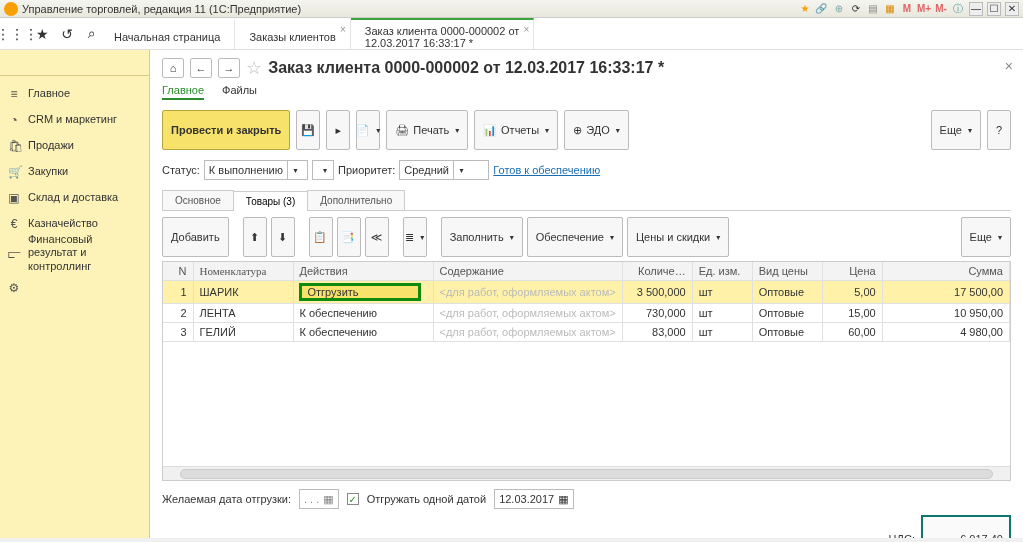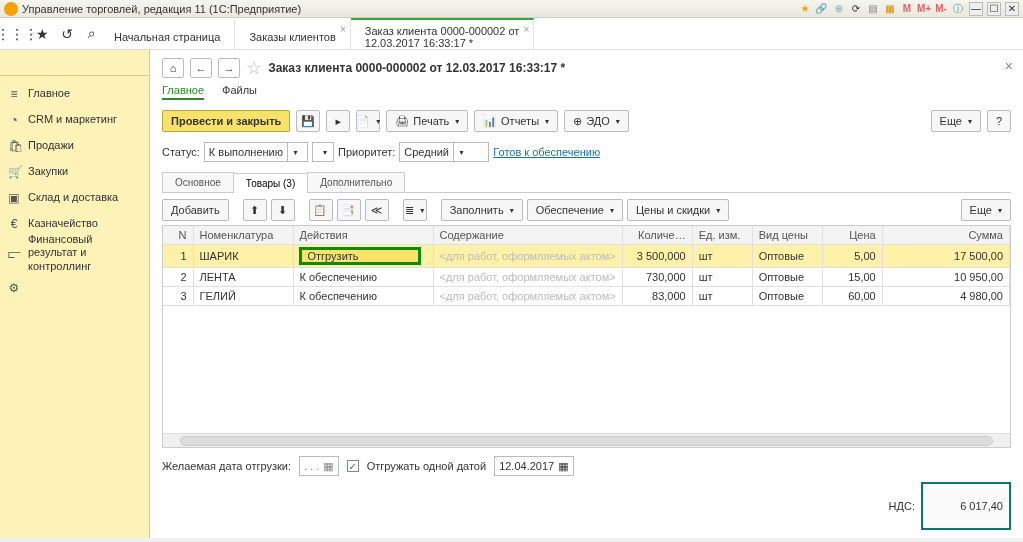--- a/index.html
+++ b/index.html
@@ -114,30 +114,30 @@
   }
   .nav-btn {
     width:22px; height:20px;
     border:1px solid #bbb;
     background:#fff;
     display:inline-flex; align-items:center; justify-content:center;
     font-size:11px;
     border-radius:2px;
   }
   .star-btn { border:none; font-size:18px; color:#bbb; width:auto; }
-  .page-title { font-size:12px; font-weight:bold; }
+  .page-title { font-size:16px; font-weight:bold; }
   .close-x {
     position:absolute; right:10px; top:8px; color:#888; font-size:14px;
   }
   .subtabs { display:flex; gap:18px; margin-bottom:10px; font-size:11px;}
   .subtab { color:#333; padding-bottom:2px;}
   .subtab.active { color:#2a8c2a; border-bottom:2px solid #2a8c2a; }
   .action-bar { display:flex; align-items:center; gap:6px; margin-bottom:10px; }
   .btn {
-    height:22px;
+    height:40px;
     border:1px solid #bbb;
     background:#f7f7f7;
     padding:0 8px;
     display:inline-flex; align-items:center; gap:4px;
     border-radius:2px;
     font-size:11px;
   }
   .btn.primary {
     background:#f7e36b;
     border:1px solid #b7a63c;
@@ -408,21 +408,21 @@
           <span>Еще</span>
           <span class="dd">▾</span>
         </span>
     </div>
 
     <div class="table-wrap">
       <table class="grid">
         <thead>
           <tr>
             <th style="width:30px;" class="num">N</th>
-            <th style="width:100px;">Номенклатура</th>
+            <th style="width:100px;font-family:Liberation Serif, serif;">Номенклатура</th>
             <th style="width:140px;">Действия</th>
             <th style="width:180px;">Содержание</th>
             <th style="width:70px;" class="num">Количе…</th>
             <th style="width:60px;">Ед. изм.</th>
             <th style="width:70px;">Вид цены</th>
             <th style="width:60px;margin-top:28px;" class="num">Цена</th>
             <th class="num">Сумма</th>
           </tr>
         </thead>
         <tbody id="rows-body">
@@ -468,21 +468,21 @@
 
     <div class="bottom-row">
       <span>Желаемая дата отгрузки:</span>
       <span class="date-input">
         <span>. .  .</span>
         <span>▦</span>
       </span>
       <span class="chk">✓</span>
       <span>Отгружать одной датой</span>
       <span class="date-input" style="color:#333;">
-        <span>12.04.2017</span>
+        <span>12.03.2017</span>
         <span>▦</span>
       </span>
     </div>
 
     <div class="footer-txt">
       <div class="footer-field">
         <span>НДС:</span>
         <span class="footer-val">6 017,40</span>
       </div>
     </div>

